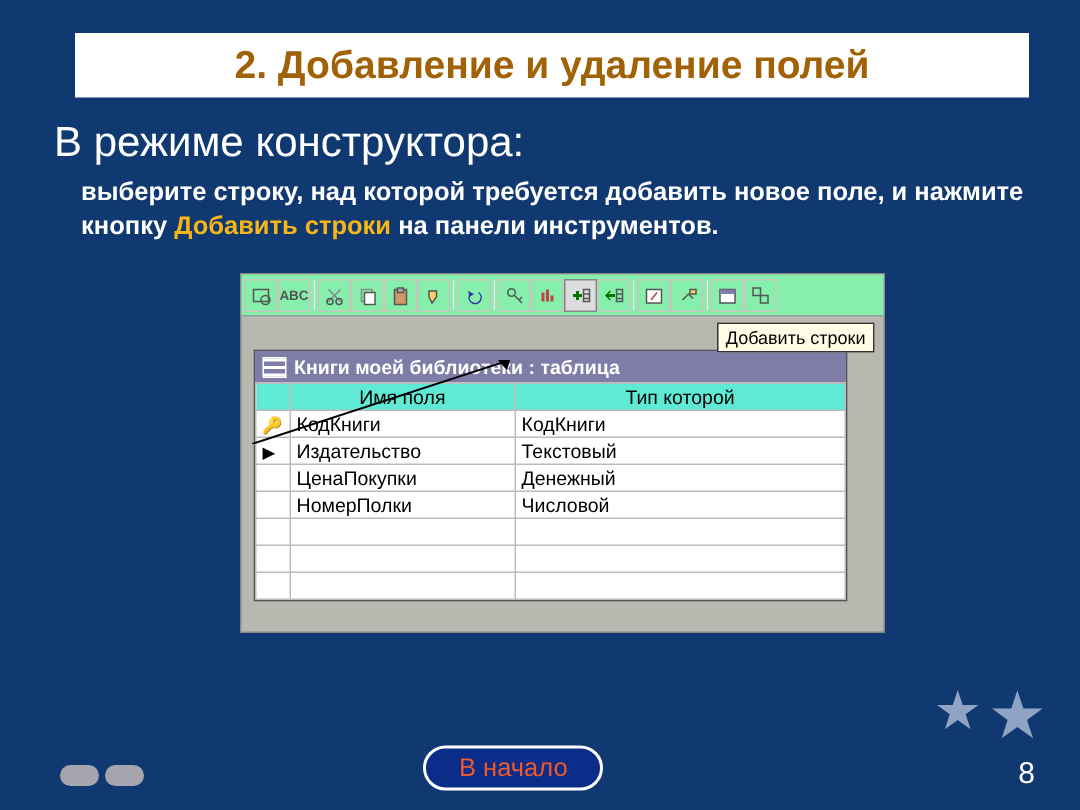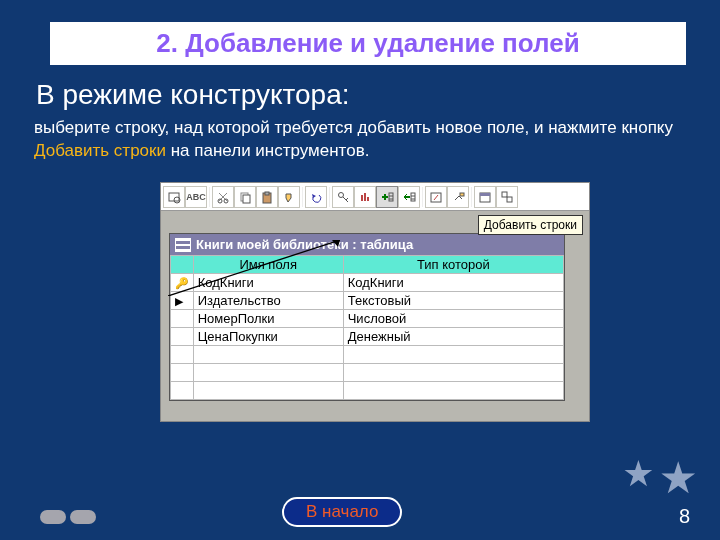--- a/index.html
+++ b/index.html
@@ -13,50 +13,51 @@
     overflow: hidden;
   }
   .title-box {
     background: #fff;
     margin: 22px 34px 10px 50px;
     padding: 6px 10px;
     text-align: center;
   }
   .title-box h1 {
     margin: 0;
-    color: #8b5cf6;
+    color: #a16207;
     font-weight: bold;
     font-size: 26px;
   }
   .subtitle {
     color: #fff;
     font-size: 28px;
     margin: 14px 0 6px 36px;
   }
   .body-text {
     color: #fff;
     font-size: 17px;
-    margin: 6px 36px 10px 34px;
+    margin: 6px 36px 10px 54px;
     line-height: 1.35;
+    font-weight: bold;
   }
   .highlight { color: #f7b516; }
 
   
   .shot {
     position: absolute;
     left: 160px;
     top: 182px;
     width: 430px;
     height: 240px;
     background: #b8b7b0;
     border: 1px solid #888;
   }
   .toolbar {
     height: 28px;
-    background: #ffffff;
+    background: #86efac;
     border-bottom: 1px solid #999;
     display: flex;
     align-items: center;
     padding: 0 2px;
     gap: 0;
   }
   .tbtn {
     width: 22px;
     height: 22px;
     border: 1px solid #c7c6bd;
@@ -321,27 +322,27 @@
             <td>КодКниги</td>
             <td>КодКниги</td>
           </tr>
           <tr>
             <td class="sel"><span class="cursor-icon">▶</span></td>
             <td>Издательство</td>
             <td>Текстовый</td>
           </tr>
           <tr>
             <td class="sel"></td>
+            <td>ЦенаПокупки</td>
+            <td>Денежный</td>
+          </tr>
+          <tr>
+            <td class="sel"></td>
             <td>НомерПолки</td>
             <td>Числовой</td>
-          </tr>
-          <tr>
-            <td class="sel"></td>
-            <td>ЦенаПокупки</td>
-            <td>Денежный</td>
           </tr>
           <tr>
             <td class="sel"></td>
             <td></td>
             <td></td>
           </tr>
           <tr>
             <td class="sel"></td>
             <td></td>
             <td></td>

